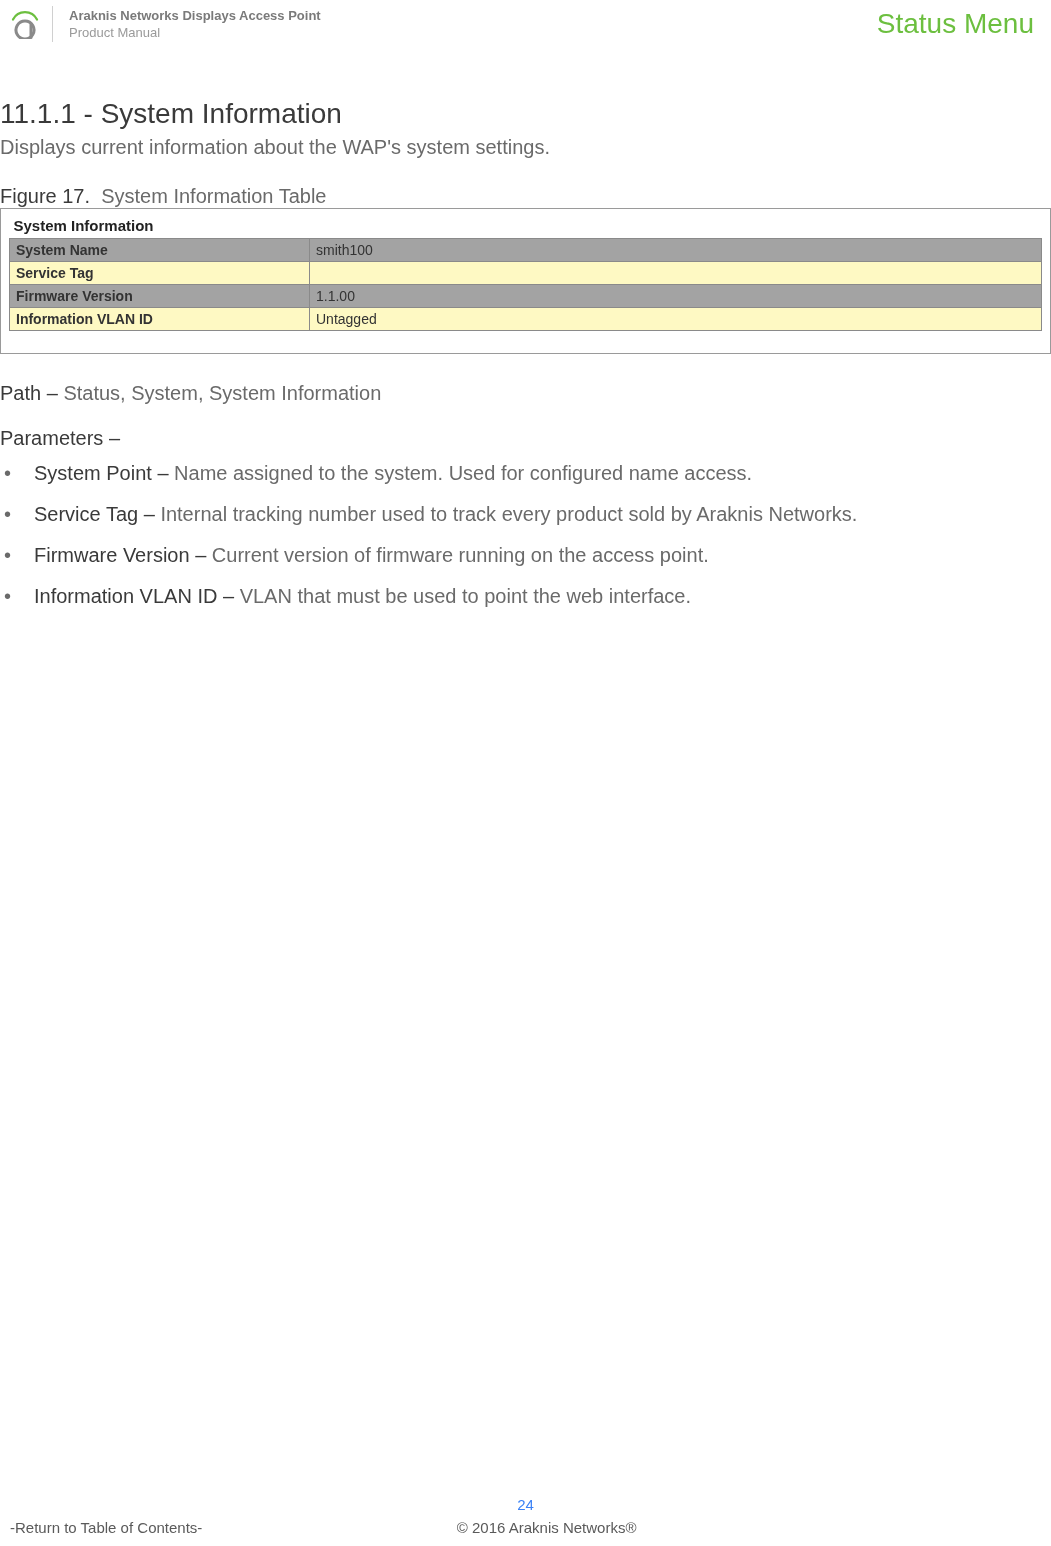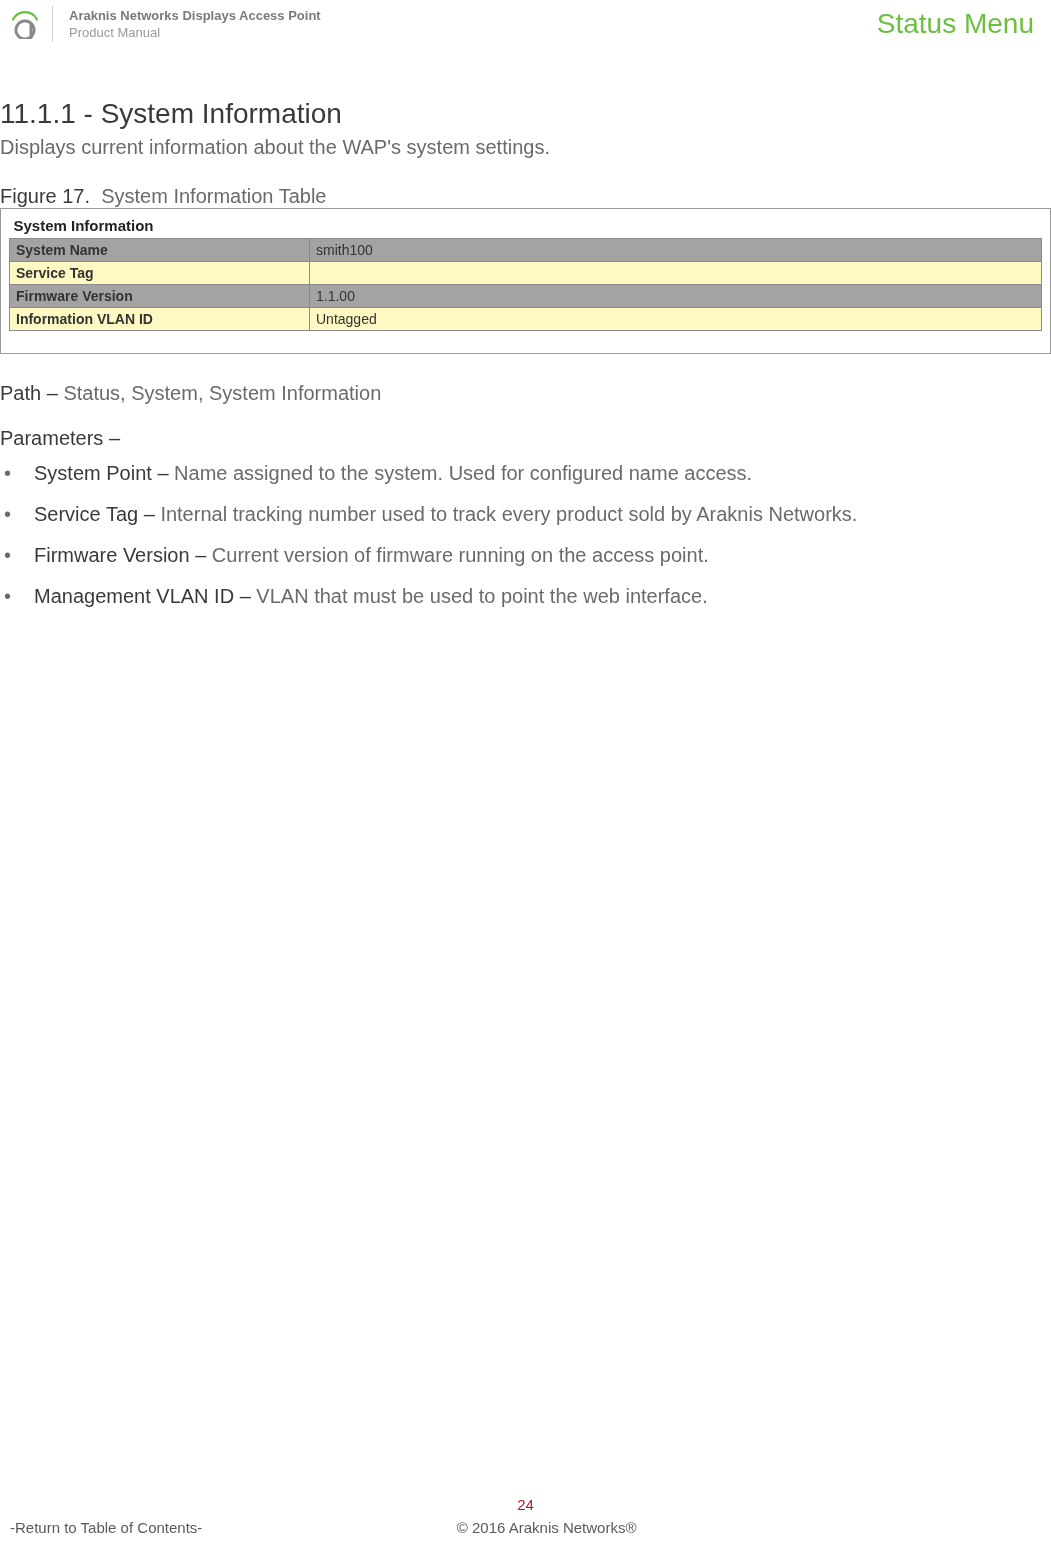--- a/index.html
+++ b/index.html
@@ -104,21 +104,21 @@
       font-size: 20px;
     }
     .param-list li .term { color: #3a3a3a; font-weight: 400; }
     .footer {
       position: absolute;
       bottom: 10px;
       left: 0;
       width: 1051px;
       padding: 0 10px;
     }
-    .page-num { text-align: center; font-size: 15px; color: #b91c1c; margin-bottom: 6px; }
+    .page-num { text-align: center; font-size: 15px; color: #3b82f6; margin-bottom: 6px; }
     .footer-row {
       display: flex;
       justify-content: space-between;
       align-items: center;
       font-size: 15px;
       color: #5a5a5a;
     }
     .footer-row .toc-link { cursor: pointer; }
     .footer-row .spacer { width: 150px; }
   </style>
@@ -186,21 +186,21 @@
     <li>
       <span class="term">System Point – </span><span>Name assigned to the system. Used for configured name access.</span>
     </li>
     <li>
       <span class="term">Service Tag – </span><span>Internal tracking number used to track every product sold by Araknis Networks.</span>
     </li>
     <li>
       <span class="term">Firmware Version – </span><span>Current version of firmware running on the access point.</span>
     </li>
     <li>
-      <span class="term">Management VLAN ID – </span><span>VLAN that must be used to point the web interface.</span>
+      <span class="term">Information VLAN ID – </span><span>VLAN that must be used to point the web interface.</span>
     </li>
   </ul>
 </div>
 
 <div class="footer">
   <div class="page-num">24</div>
   <div class="footer-row">
     <span class="toc-link">-Return to Table of Contents-</span>
     <span>© 2016 Araknis Networks®</span>
     <span class="spacer"></span>

